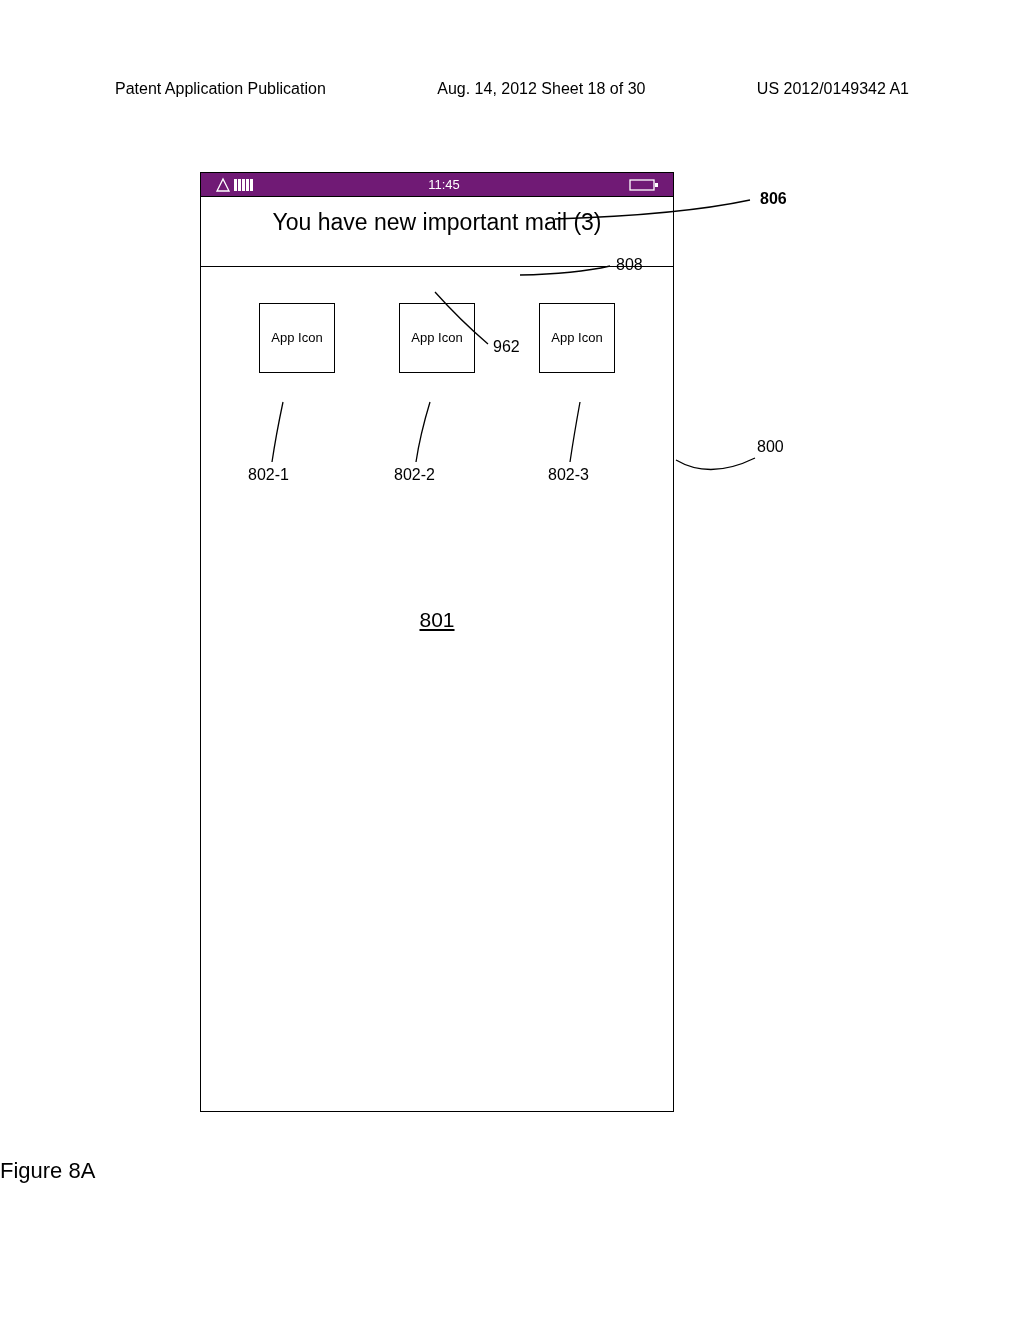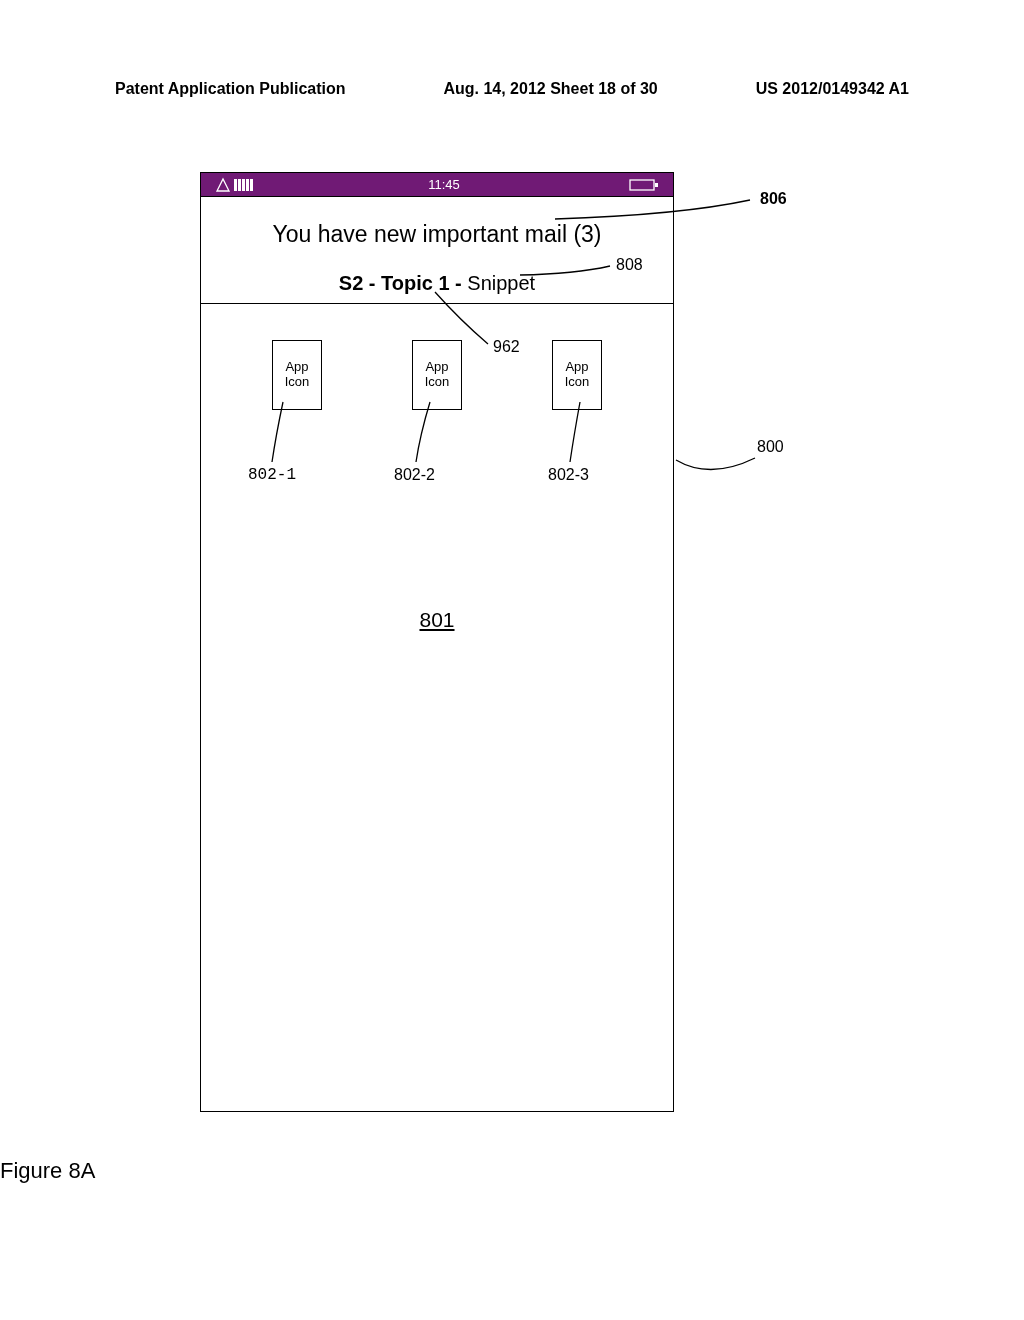--- a/index.html
+++ b/index.html
@@ -13,21 +13,21 @@
   }
   .page-header {
     position: absolute;
     top: 80px;
     left: 0;
     right: 0;
     display: flex;
     justify-content: space-between;
     padding: 0 115px 0 115px;
     font-size: 16px;
-    font-weight: bold;
+    font-weight: normal;
   }
   .page-header .part { white-space: nowrap; }
 
   .device {
     position: absolute;
     left: 200px;
     top: 172px;
     width: 474px;
     height: 940px;
     border: 1.5px solid #000;
@@ -52,36 +52,36 @@
 
   .notif-area {
     border-bottom: 1.5px solid #000;
     padding: 6px 8px 6px 8px;
     text-align: center;
   }
   .notif-title {
     font-size: 23px;
     font-family: Arial, Helvetica, sans-serif;
     margin-bottom: 24px;
-    margin-top: 18px;
+    margin-top: 6px;
   }
   .notif-snippet {
     font-size: 20px;
     font-family: Arial, Helvetica, sans-serif;
     margin-bottom: 2px;
   }
   .notif-snippet .bold { font-weight: bold; }
 
   .apps-row {
     display: flex;
     justify-content: space-around;
     padding: 36px 26px 0 26px;
   }
   .app-icon {
-    width: 50px;
+    width: 76px;
     height: 70px;
     border: 1.5px solid #000;
     display: flex;
     align-items: center;
     justify-content: center;
     text-align: center;
     font-size: 13px;
     line-height: 1.15;
   }
 
@@ -149,23 +149,20 @@
     <span class="battery-icon">
       <svg width="30" height="14" viewBox="0 0 30 14">
         <rect x="1" y="2" width="24" height="10" fill="none" stroke="#fff" stroke-width="1.3"></rect>
         <rect x="26" y="5" width="3" height="4" fill="#fff"></rect>
       </svg>
     </span>
   </div>
 
   <div class="notif-area">
     <div class="notif-title">You have new important mail (3)</div>
-    <div class="notif-snippet">
-      <span class="bold">S2 - Topic 1 - </span><span>Snippet</span>
-    </div>
   </div>
 
   <div class="apps-row">
     <div class="app-icon">
         <span>App
 Icon</span>
       </div>
     <div class="app-icon">
         <span>App
 Icon</span>
@@ -194,17 +191,17 @@
 
   <path d="M 430 402 Q 420 435 416 462" fill="none" stroke="#000" stroke-width="1.3"></path>
 
   <path d="M 580 402 Q 574 435 570 462" fill="none" stroke="#000" stroke-width="1.3"></path>
 </svg>
 
 <div class="ref-label" style="left:760px; top:190px;font-weight:bold;">806</div>
 <div class="ref-label" style="left:616px; top:256px;">808</div>
 <div class="ref-label" style="left:493px; top:338px;">962</div>
 <div class="ref-label" style="left:757px; top:438px;">800</div>
-<div class="ref-label" style="left:248px; top:466px;font-family:Liberation Mono, monospace;">802-1</div>
+<div class="ref-label" style="left:248px; top:466px;">802-1</div>
 <div class="ref-label" style="left:394px; top:466px;text-align:right;">802-2</div>
 <div class="ref-label" style="left:548px; top:466px;">802-3</div>
 
 <div class="figure-caption">Figure 8A</div>
 
 </body></html>

